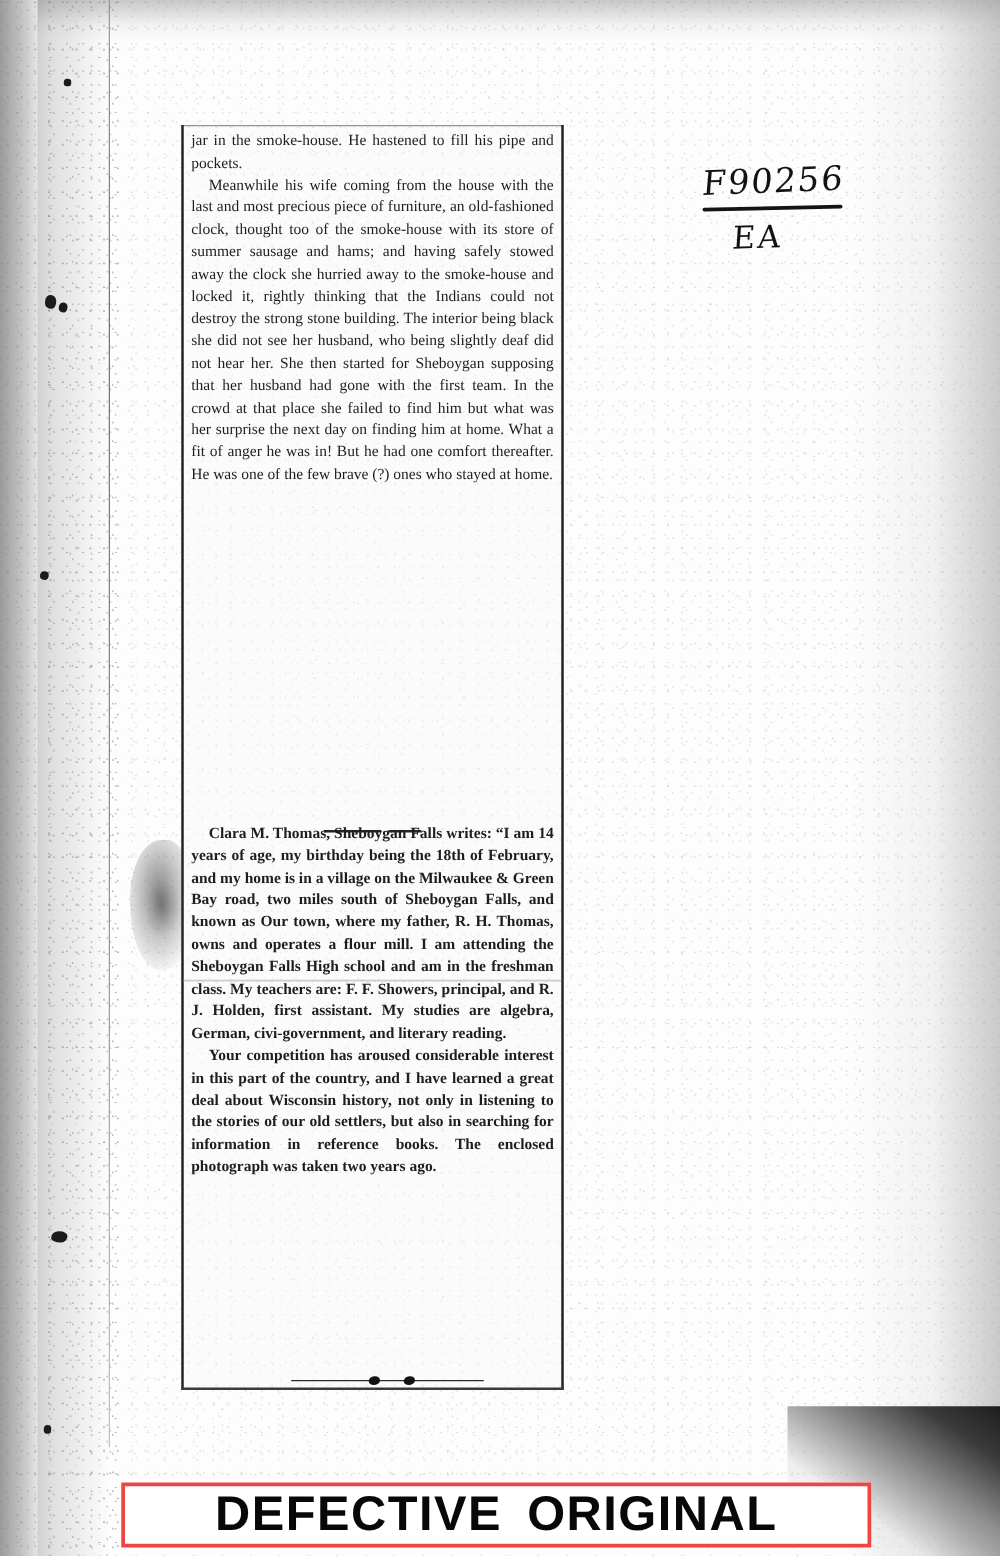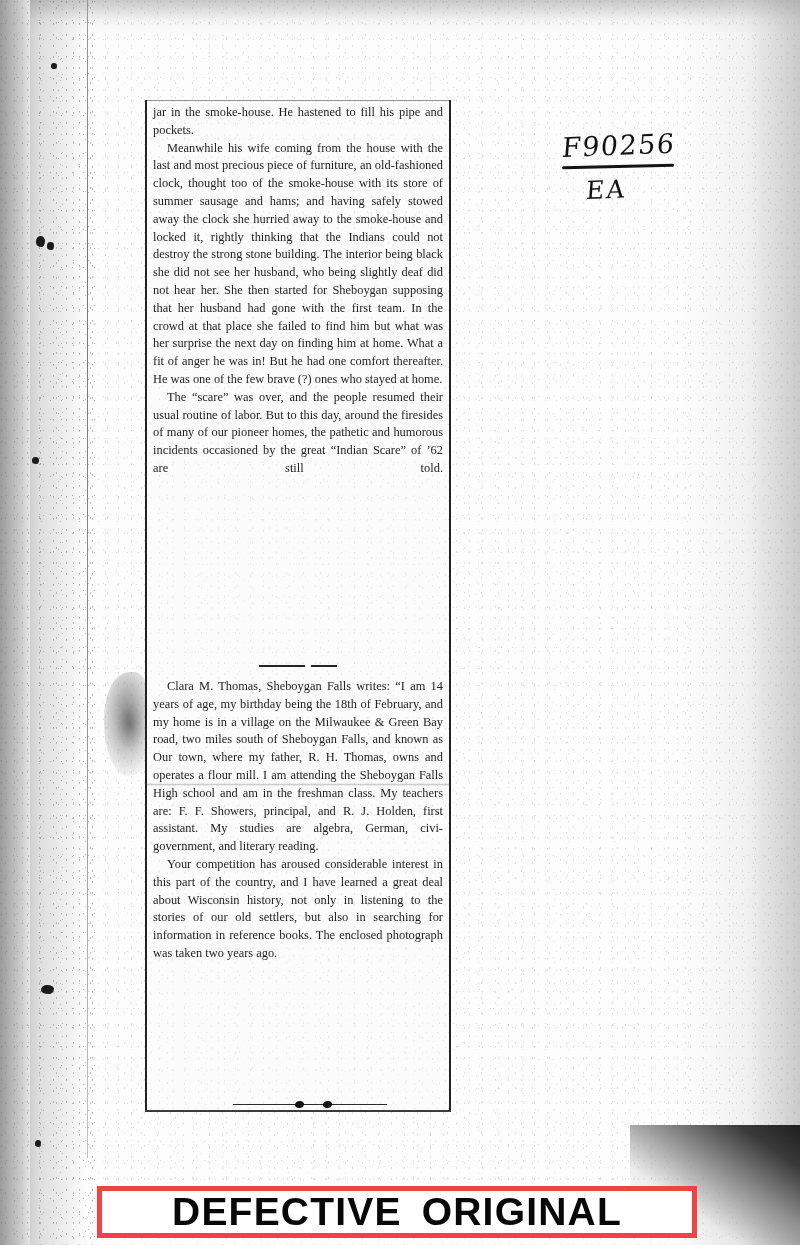--- a/index.html
+++ b/index.html
@@ -233,21 +233,21 @@
   }
 
   
   #defect-banner {
     position: absolute;
     left: 97px;
     top: 1186px;
     width: 600px;
     height: 52px;
     background: #ffffff;
-    border: 5px solid #ef4444;
+    border: 3px solid #ef4444;
     box-sizing: border-box;
     display: flex;
     align-items: center;
     justify-content: center;
   }
   #defect-banner-label {
     font-family: "Liberation Sans", sans-serif;
     font-weight: bold;
     font-size: 39px;
     letter-spacing: 1.2px;
@@ -281,28 +281,27 @@
 
   <div id="clipping">
     <div class="rule-top"></div>
     <div class="rule-left"></div>
     <div class="rule-right"></div>
     <div class="rule-bottom"></div>
 
     <div class="article" style="top:4px;">
       <p>jar in the smoke-house. He hastened to fill his pipe and pockets.</p>
       <p class="indent">Meanwhile his wife coming from the house with the last and most precious piece of furniture, an old-fashioned clock, thought too of the smoke-house with its store of summer sausage and hams; and having safely stowed away the clock she hurried away to the smoke-house and locked it, rightly thinking that the Indians could not destroy the strong stone building. The interior being black she did not see her husband, who being slightly deaf did not hear her. She then started for Sheboygan supposing that her husband had gone with the first team. In the crowd at that place she failed to find him but what was her surprise the next day on finding him at home. What a fit of anger he was in! But he had one comfort thereafter. He was one of the few brave (?) ones who stayed at home.</p>
-      <p class="indent" style="text-align-last:justify;">The “scare” was over, and the people resumed their usual routine of labor. But to this day, around the firesides of many of our pioneer homes, the pathetic and humorous incidents occasioned by the great “Indian Scare” of ’62 are still told.</p>
     </div>
 
     <div id="article-divider">
       <i></i><i class="short"></i>
     </div>
 
-    <div class="article" style="top:578px;">
+    <div class="article" style="top:558px;font-weight:bold;">
       <p class="indent">Clara M. Thomas, Sheboygan Falls writes: “I am 14 years of age, my birthday being the 18th of February, and my home is in a village on the Milwaukee &amp; Green Bay road, two miles south of Sheboygan Falls, and known as Our town, where my father, R. H. Thomas, owns and operates a flour mill. I am attending the Sheboygan Falls High school and am in the freshman class. My teachers are: F. F. Showers, principal, and R. J. Holden, first assistant. My studies are algebra, German, civi-government, and literary reading.</p>
       <p class="indent">Your competition has aroused considerable interest in this part of the country, and I have learned a great deal about Wisconsin history, not only in listening to the stories of our old settlers, but also in searching for information in reference books. The enclosed photograph was taken two years ago.</p>
     </div>
 
     <div id="paste-seam"></div>
 
     <div id="end-rule">
       <div class="bar"></div>
       <div class="lozenge a"></div>
       <div class="lozenge b"></div>

